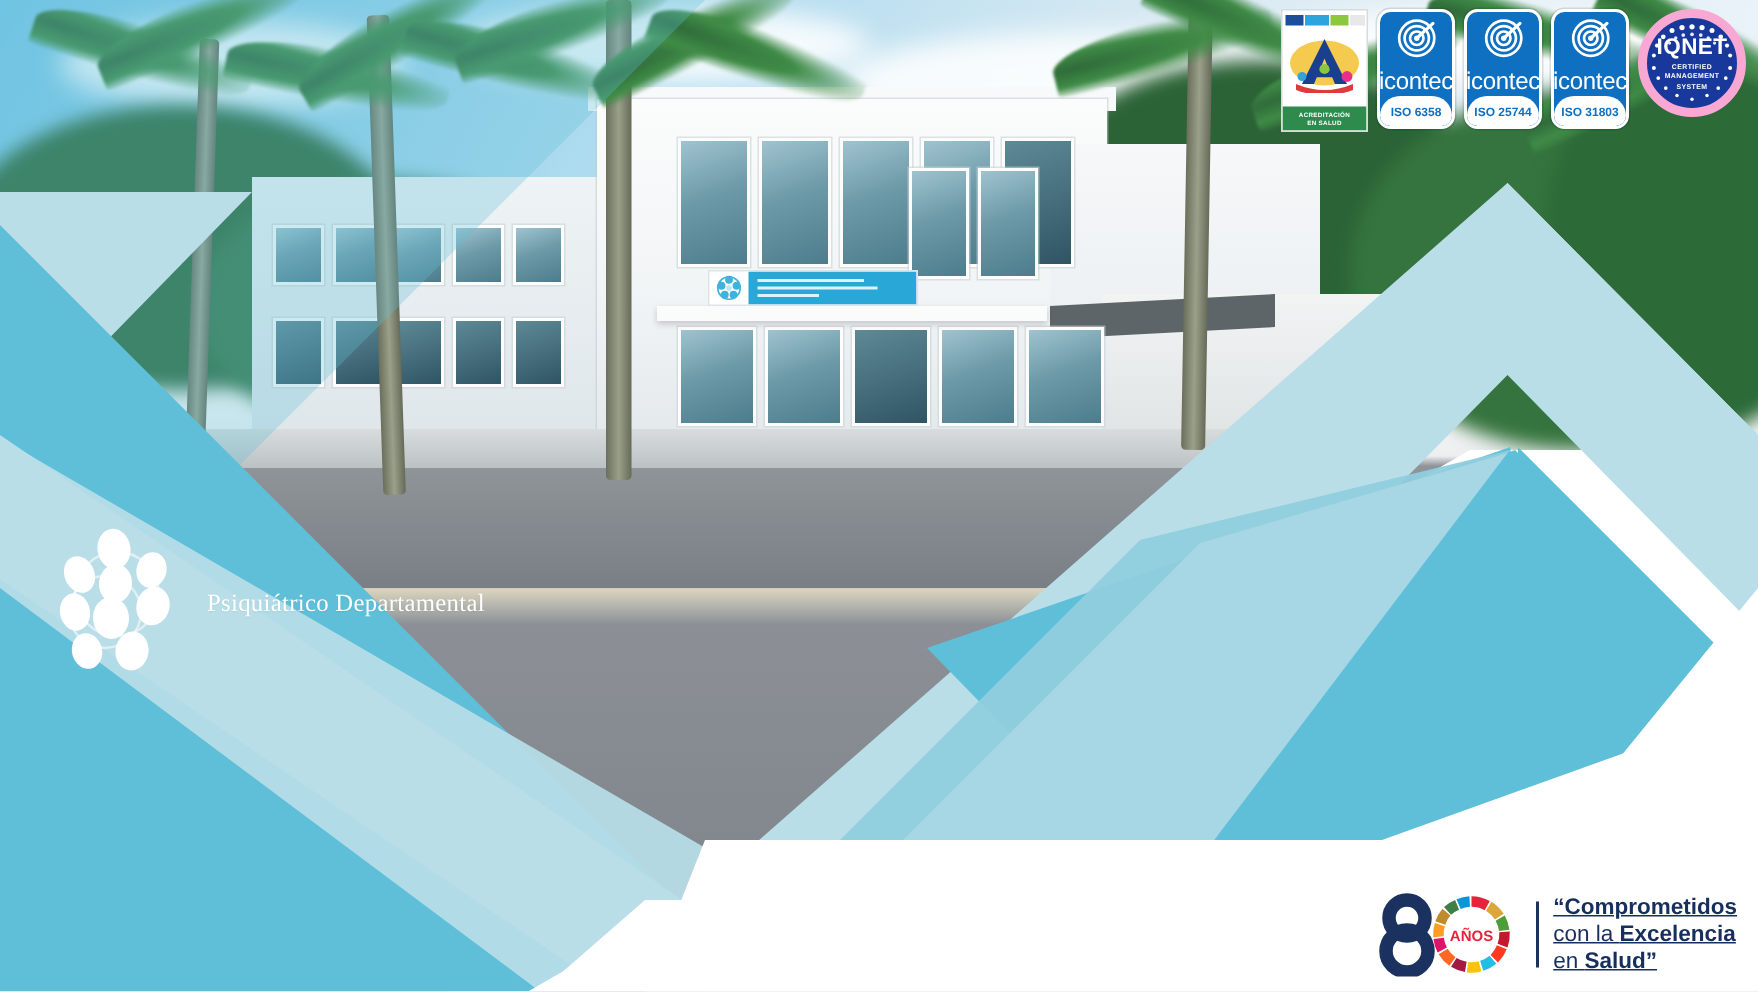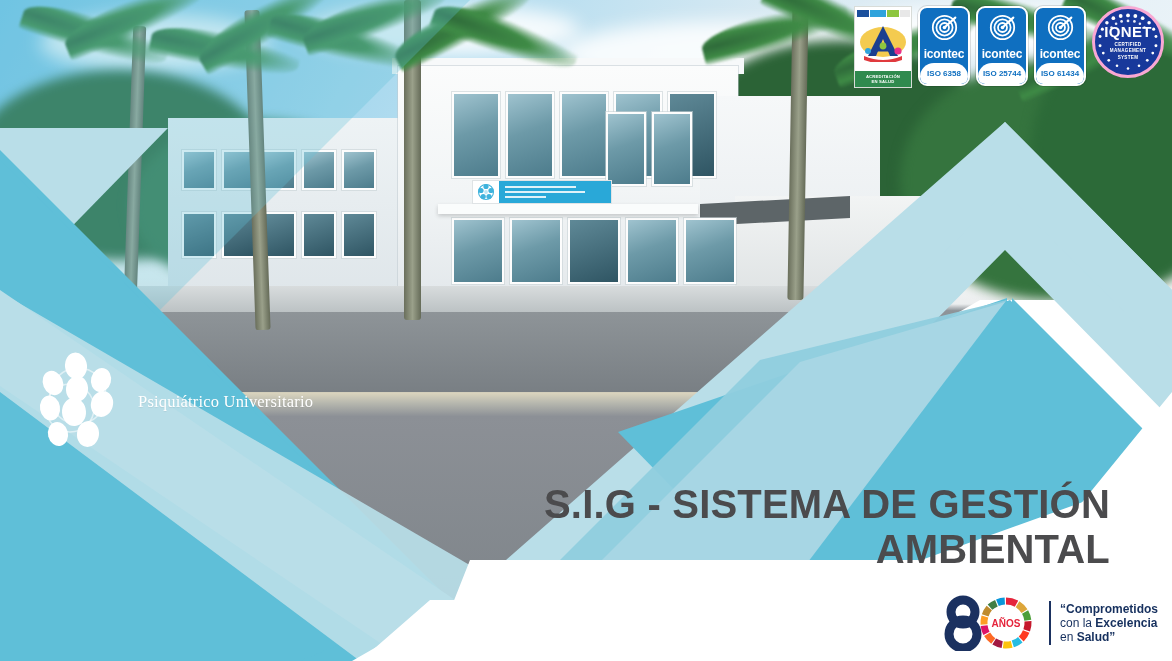--- a/index.html
+++ b/index.html
@@ -163,44 +163,44 @@
     display:flex; flex-direction:column; align-items:center; justify-content:center;
     font-weight:bold; letter-spacing:.2px;
   }
   .badge-ic {
     width:52px; height:80px; border-radius:9px; background:#0f6fc0;
     border:2px solid #ffffff; box-shadow:0 0 0 1px rgba(0,0,0,.12);
     display:flex; flex-direction:column; align-items:center;
     overflow:hidden; position:relative;
   }
   .ic-top { flex:1; display:flex; flex-direction:column; align-items:center; justify-content:center; gap:2px; padding-top:4px; }
-  .ic-name { color:#fff; font-size:12px; font-weight:bold; letter-spacing:-.2px; }
+  .ic-name { color:#fff; font-size:16px; font-weight:normal; letter-spacing:-.2px; }
   .ic-bot {
     height:21px; width:100%; background:#ffffff; color:#0f6fc0;
     font-size:8px; font-weight:bold; display:flex; align-items:center;
     justify-content:center; border-radius:14px 14px 7px 7px;
   }
   .badge-iq {
     width:72px; height:72px; border-radius:50%; background:#18399b;
-    border:3px solid #f9a8d4; color:#fff; display:flex; flex-direction:column;
+    border:6px solid #f9a8d4; color:#fff; display:flex; flex-direction:column;
     align-items:center; justify-content:center; position:relative; overflow:hidden;
   }
   .iq-name { font-size:15px; font-weight:bold; letter-spacing:.3px; z-index:2; }
   .iq-sub { font-size:4.6px; line-height:1.35; text-align:center; margin-top:2px; z-index:2; font-weight:bold; letter-spacing:.3px;}
   .iq-dots { position:absolute; inset:0; z-index:1; }
 
   
   .anniv {
     position:absolute; right:14px; bottom:10px;
     display:flex; align-items:center; gap:9px;
   }
   .anniv-mark { position:relative; width:104px; height:56px; flex:0 0 104px; }
   .anniv-div { width:2px; height:44px; background:#1b3160; }
   .anniv-text {
-    color:#16305e; font-size:12px; line-height:1.18; white-space:nowrap;
+    color:#16305e; font-size:15px; line-height:1.18; white-space:nowrap;text-decoration:underline;
   }
   .anniv-text b { font-weight:bold; }
   .anniv-text .ln { display:block; }
   .thin { font-weight:normal; }
 </style>
 </head>
 <body>
 
 <div id="slide">
 
@@ -360,28 +360,24 @@
           <ellipse cx="65" cy="28" rx="10" ry="12" transform="rotate(14 65 28)"></ellipse>
           <ellipse cx="14" cy="56" rx="10" ry="12.5" transform="rotate(-10 14 56)"></ellipse>
           <ellipse cx="38" cy="60" rx="12" ry="14" transform="rotate(-4 38 60)"></ellipse>
           <ellipse cx="66" cy="52" rx="11" ry="13" transform="rotate(16 66 52)"></ellipse>
           <ellipse cx="22" cy="82" rx="10" ry="12" transform="rotate(-14 22 82)"></ellipse>
           <ellipse cx="52" cy="82" rx="11" ry="13" transform="rotate(8 52 82)"></ellipse>
         </g>
       </svg>
     </div>
     <div class="logo-text">
-      <div>Psiquiátrico Universitario</div>
+      <div>Psiquiátrico Departamental</div>
     </div>
   </div>
 
-  <div class="title">
-    <div>S.I.G - SISTEMA DE GESTIÓN</div>
-    <div>AMBIENTAL</div>
-  </div>
 
   <div class="certs">
 
     <div class="badge-acred">
       <div class="acred-top">
         <span style="width:12px;background:#1b4f9c;"></span>
         <span style="width:16px;background:#2fa3dc;"></span>
         <span style="width:12px;background:#8dc63f;"></span>
         <span style="width:10px;background:#e8e8e8;"></span>
       </div>
@@ -446,21 +442,21 @@
               <circle cx="15" cy="15" r="13"></circle>
                 <circle cx="15" cy="15" r="9"></circle>
                 <circle cx="15" cy="15" r="5"></circle>
             </g>
             <circle cx="15" cy="15" r="2" fill="#fff"></circle>
             <path d="M15 15 L27 4" stroke="#fff" stroke-width="2.4" stroke-linecap="round"></path>
           </svg>
         </span>
         <span class="ic-name">icontec</span>
       </div>
-      <div class="ic-bot">ISO 61434</div>
+      <div class="ic-bot">ISO 31803</div>
     </div>
 
     <div class="badge-iq">
       <svg class="iq-dots" viewBox="0 0 72 72" aria-hidden="true">
         <g fill="#ffffff">
           <circle cx="36" cy="7" r="2.1"></circle>
             <circle cx="44" cy="7.6" r="2.1"></circle>
             <circle cx="28" cy="7.6" r="2.1"></circle>
           <circle cx="52" cy="10" r="2"></circle>
             <circle cx="20" cy="10" r="2"></circle>

